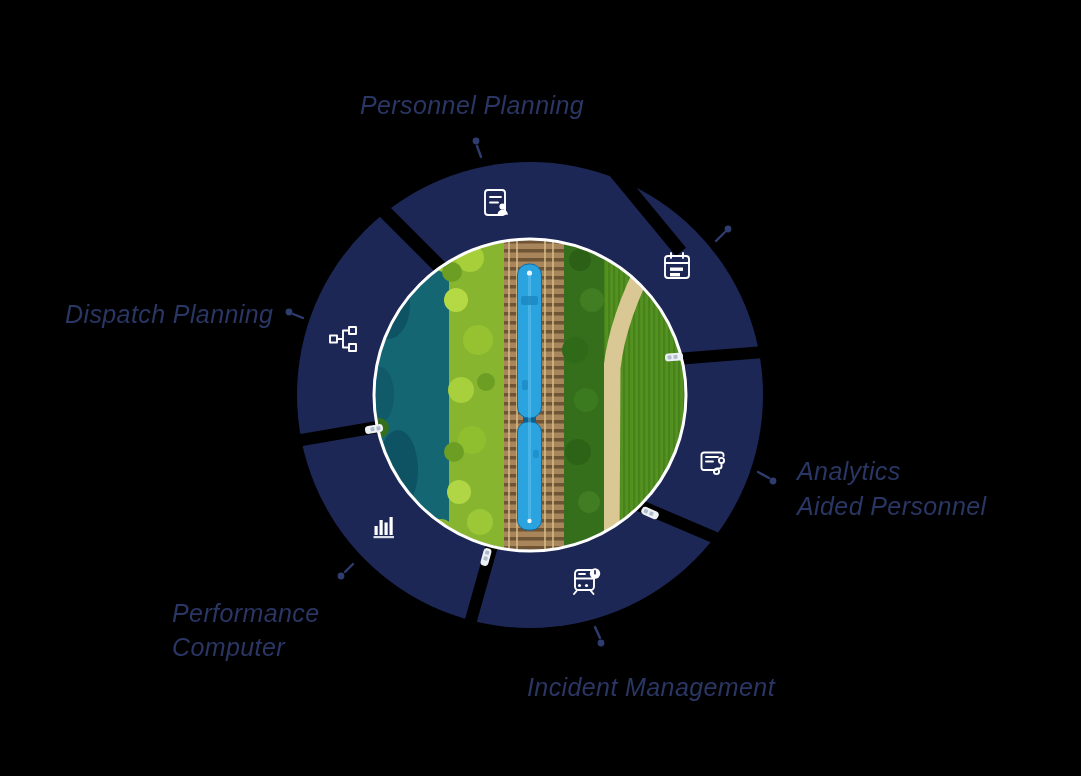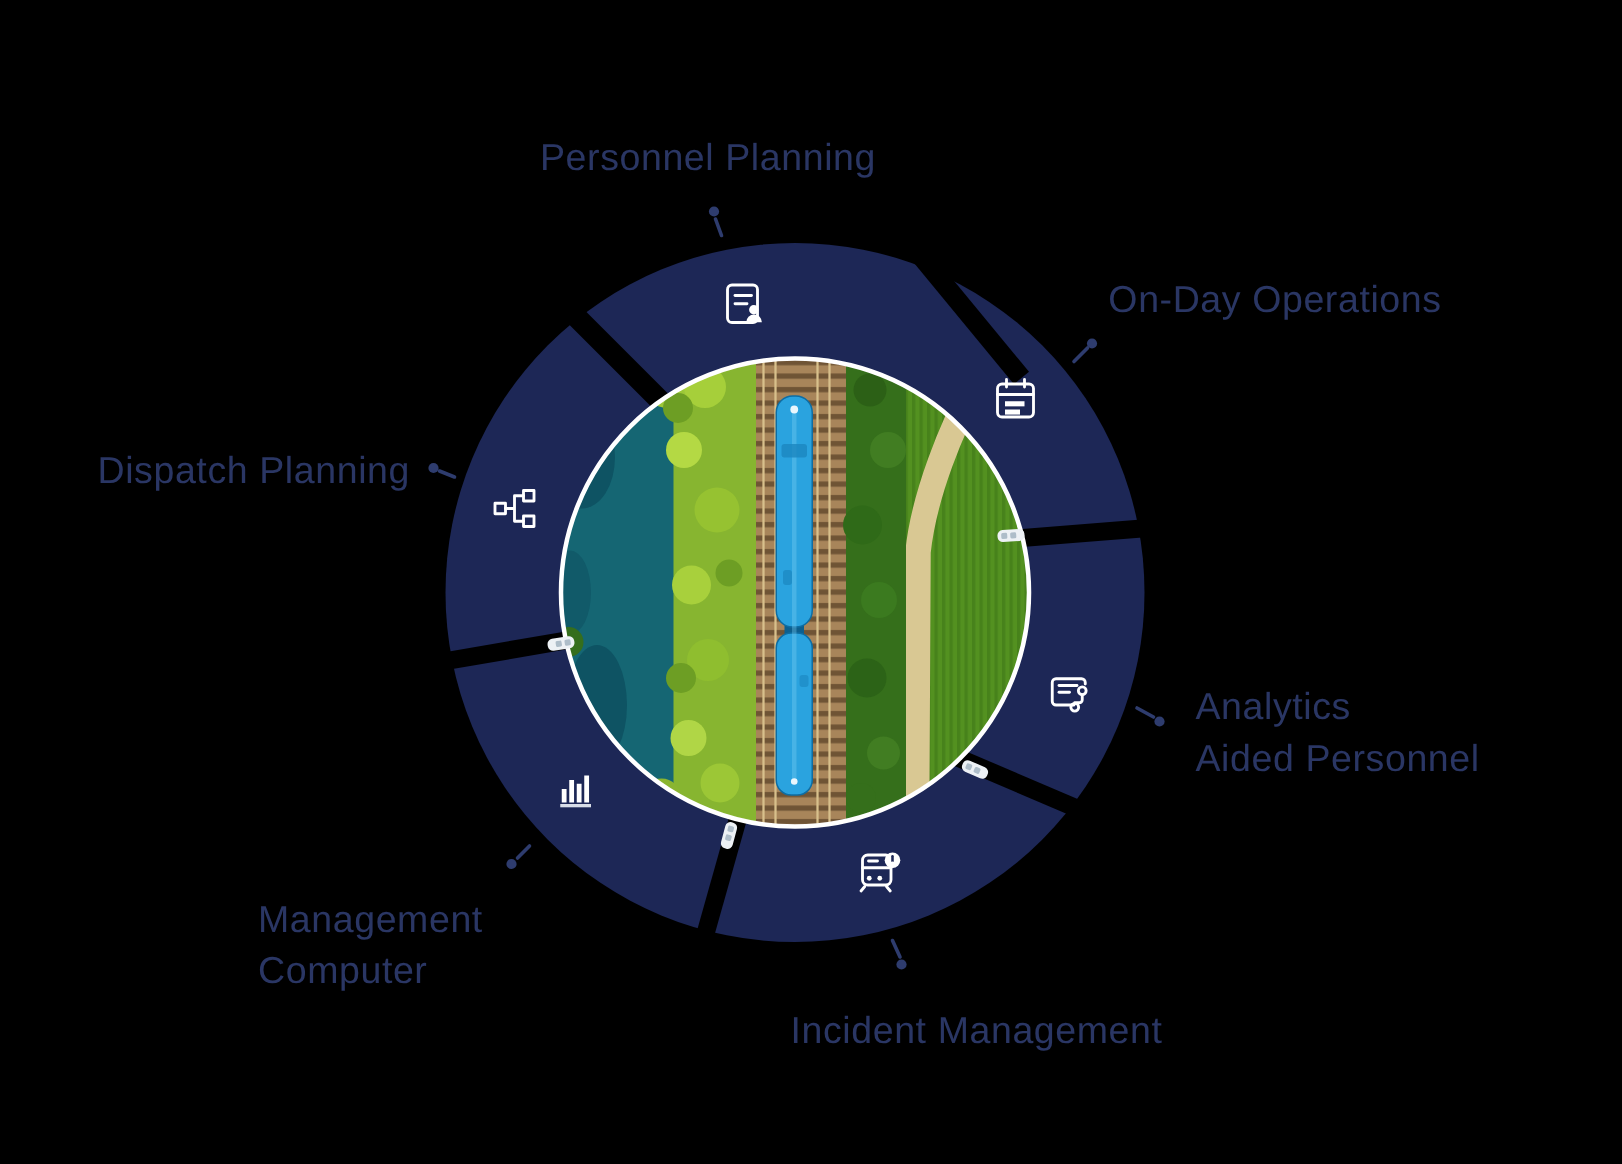--- a/index.html
+++ b/index.html
@@ -1,19 +1,20 @@
 <!DOCTYPE html>
 <html style="--background: #000000; --ring: #1d2756; --label-text: #2a3664; --icon: #ffffff; --leader-line: #2e3c6e; --train-blue: #2aa3df; --mini-train: #edf1f5;"><head>
 <meta charset="utf-8">
 <style>
   html,body{margin:0;padding:0;background:#000;}
   .stage{
     position:relative;width:1081px;height:776px;overflow:hidden;
     background:var(--background,#000);
     font-family:"Liberation Sans",sans-serif;
+    font-style:italic;
   }
   .stage svg{position:absolute;left:0;top:0;}
   .ring{fill:var(--ring,#1d2756);}
   .gapline{stroke:var(--background,#000);}
   .icon{stroke:var(--icon,#fff);fill:none;stroke-width:1.9;stroke-linecap:round;stroke-linejoin:round;}
   .icon .fillw{fill:var(--icon,#fff);stroke:none;}
   .icon .badge-mark{stroke:var(--ring,#1d2756);}
   .icon .badge-dot{fill:var(--ring,#1d2756);}
   .leader{stroke:var(--leader-line,#2e3c6e);stroke-width:2.4;stroke-linecap:round;}
   .leaderdot{fill:var(--leader-line,#2e3c6e);}
@@ -224,35 +225,32 @@
       <rect x="6" y="-12" width="7" height="7"></rect>
       <rect x="6" y="5" width="7" height="7"></rect>
       <path d="M -6,0 H 0 M 0,-8.5 V 8.5 M 0,-8.5 H 6 M 0,8.5 H 6"></path>
     </g>
   </svg>
 
   <div class="label centered" style="left:472px;top:88px">
     <span>Personnel Planning</span>
   </div>
 
-  <div class="label centered" style="left:850px;top:183px">
-    <span>On-Day Operations</span>
-  </div>
 
   <div class="label" style="left:797px;top:454px;line-height:35px">
     <span>Analytics</span>
     <span>Aided Personnel</span>
   </div>
 
   <div class="label centered" style="left:651px;top:670px">
     <span>Incident Management</span>
   </div>
 
   <div class="label" style="left:172px;top:596px">
-    <span>Management</span>
+    <span>Performance</span>
     <span>Computer</span>
   </div>
 
   <div class="label" style="left:65px;top:297px">
     <span>Dispatch Planning</span>
   </div>
 
 </div>
 
 </body></html>

